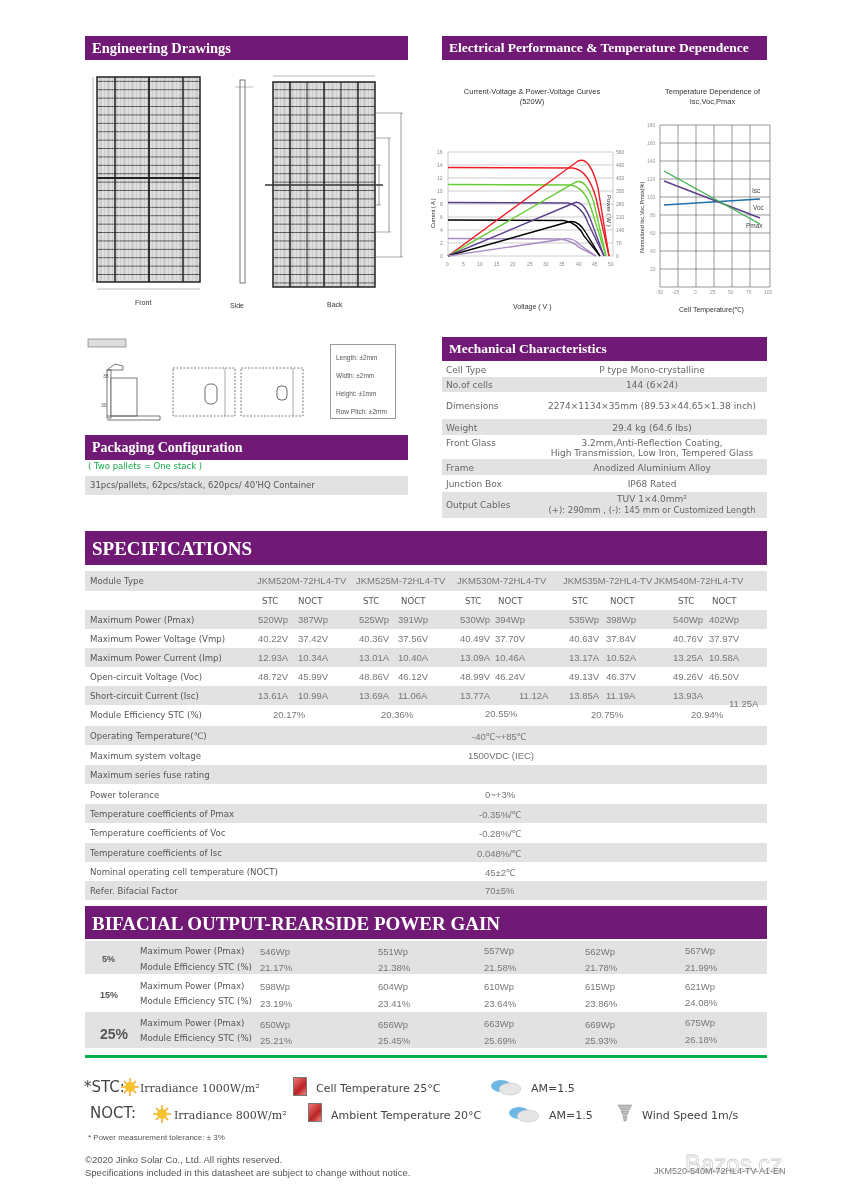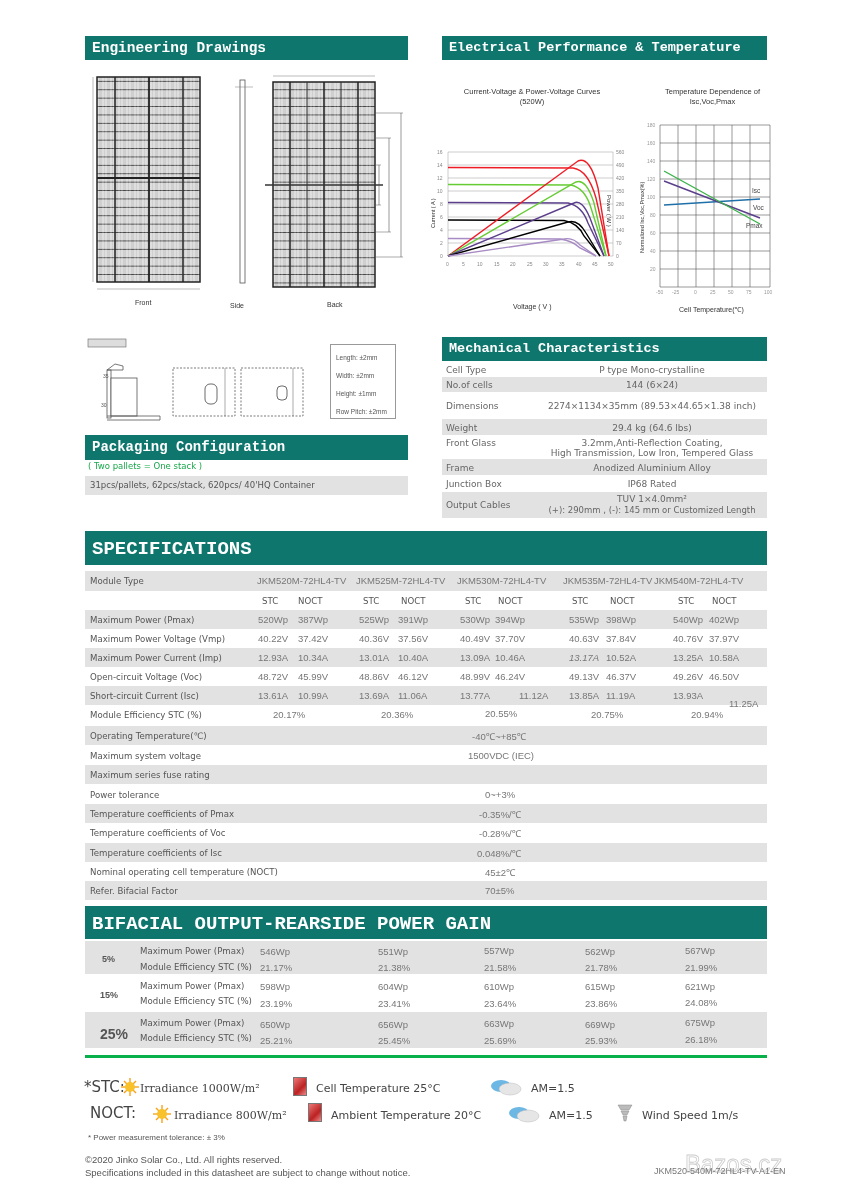--- a/index.html
+++ b/index.html
@@ -1,19 +1,19 @@
 <!DOCTYPE html>
 <html><head>
 <meta charset="utf-8">
 <style>
   * { box-sizing: border-box; margin: 0; padding: 0; }
   html, body { width: 849px; height: 1200px; background: #ffffff; overflow: hidden; }
   body { position: relative; font-family: "Liberation Sans", sans-serif; color: #555; }
   .abs { position: absolute; }
-  .green-bar { background: #0f766e; color: #fff; font-weight: bold; font-family: Liberation Mono, monospace; }
+  .green-bar { background: #701a75; color: #fff; font-weight: bold; font-family: Liberation Serif, serif; }
   .hdr-small { height: 24px; font-size: 14.5px; line-height: 24px; padding-left: 7px; }
   .hdr-big { height: 34px; font-size: 19px; line-height: 36px; padding-left: 7px; }
   .gray { background: #e2e2e2; }
   .cell { position: absolute; font-size: 9px; color: #666; white-space: nowrap; }
   .lbl { font-family: "DejaVu Sans", sans-serif; font-size: 8.6px; color: #555; }
   .num { font-family: "Liberation Sans", sans-serif; font-size: 9.5px; color: #777; }
   .row { position: absolute; left: 85px; width: 682px; height: 19px; }
   .mrow { position: absolute; left: 442px; width: 325px; }
   .mlabel { position: absolute; left: 4px; font-family: "DejaVu Sans", sans-serif; font-size: 9px; color: #666; }
   .mval { position: absolute; left: 95px; right: 0; text-align: center; font-family: "DejaVu Sans", sans-serif; font-size: 9px; color: #666; line-height: 10px; }
@@ -311,21 +311,21 @@
   <span class="cell num" style="left:624px;top:4px;">37.97V</span>
 </div>
 <div class="row gray" style="top:648px;">
   <span class="cell lbl" style="left:5px;top:5px;">Maximum Power Current (Imp)</span>
   <span class="cell num" style="left:173px;top:4px;">12.93A</span>
   <span class="cell num" style="left:213px;top:4px;">10.34A</span>
   <span class="cell num" style="left:274px;top:4px;">13.01A</span>
   <span class="cell num" style="left:313px;top:4px;">10.40A</span>
   <span class="cell num" style="left:375px;top:4px;">13.09A</span>
   <span class="cell num" style="left:410px;top:4px;">10.46A</span>
-  <span class="cell num" style="left:484px;top:4px;font-style:italic;">13.17A</span>
+  <span class="cell num" style="left:484px;top:4px;">13.17A</span>
   <span class="cell num" style="left:521px;top:4px;">10.52A</span>
   <span class="cell num" style="left:588px;top:4px;">13.25A</span>
   <span class="cell num" style="left:624px;top:4px;">10.58A</span>
 </div>
 <div class="row" style="top:667px;">
   <span class="cell lbl" style="left:5px;top:5px;">Open-circuit Voltage (Voc)</span>
   <span class="cell num" style="left:173px;top:4px;">48.72V</span>
   <span class="cell num" style="left:213px;top:4px;">45.99V</span>
   <span class="cell num" style="left:274px;top:4px;">48.86V</span>
   <span class="cell num" style="left:313px;top:4px;">46.12V</span>

